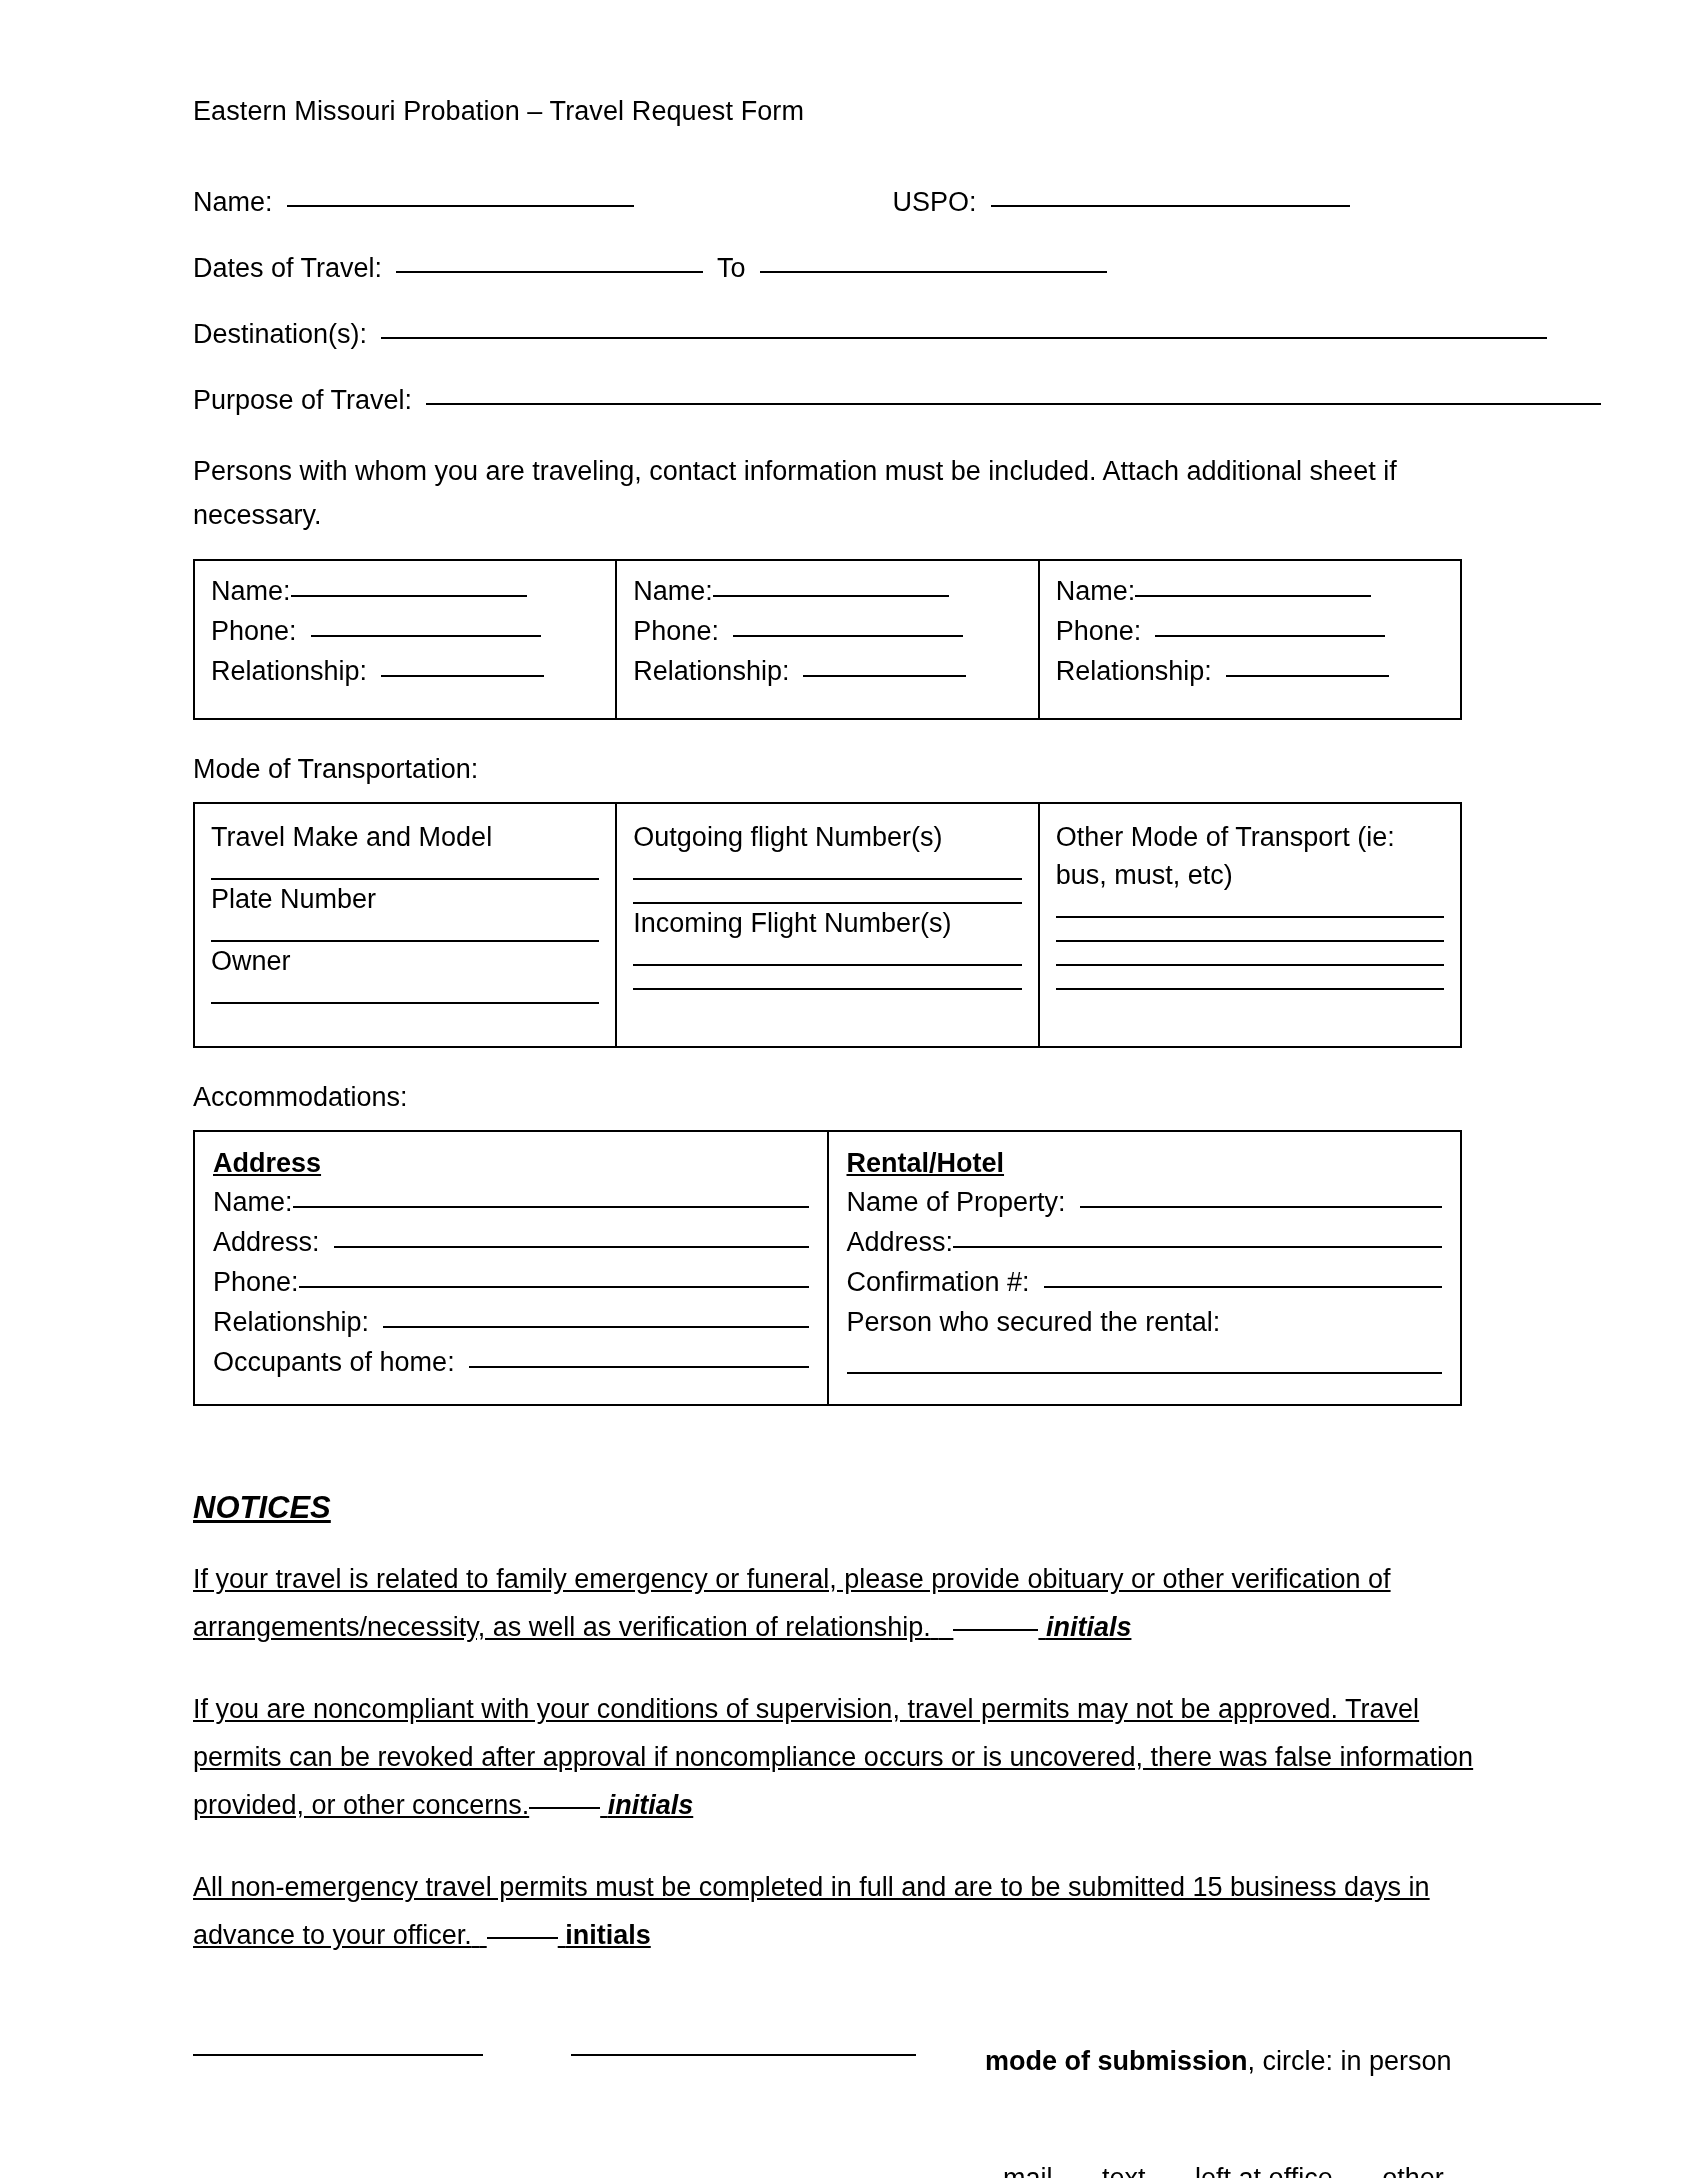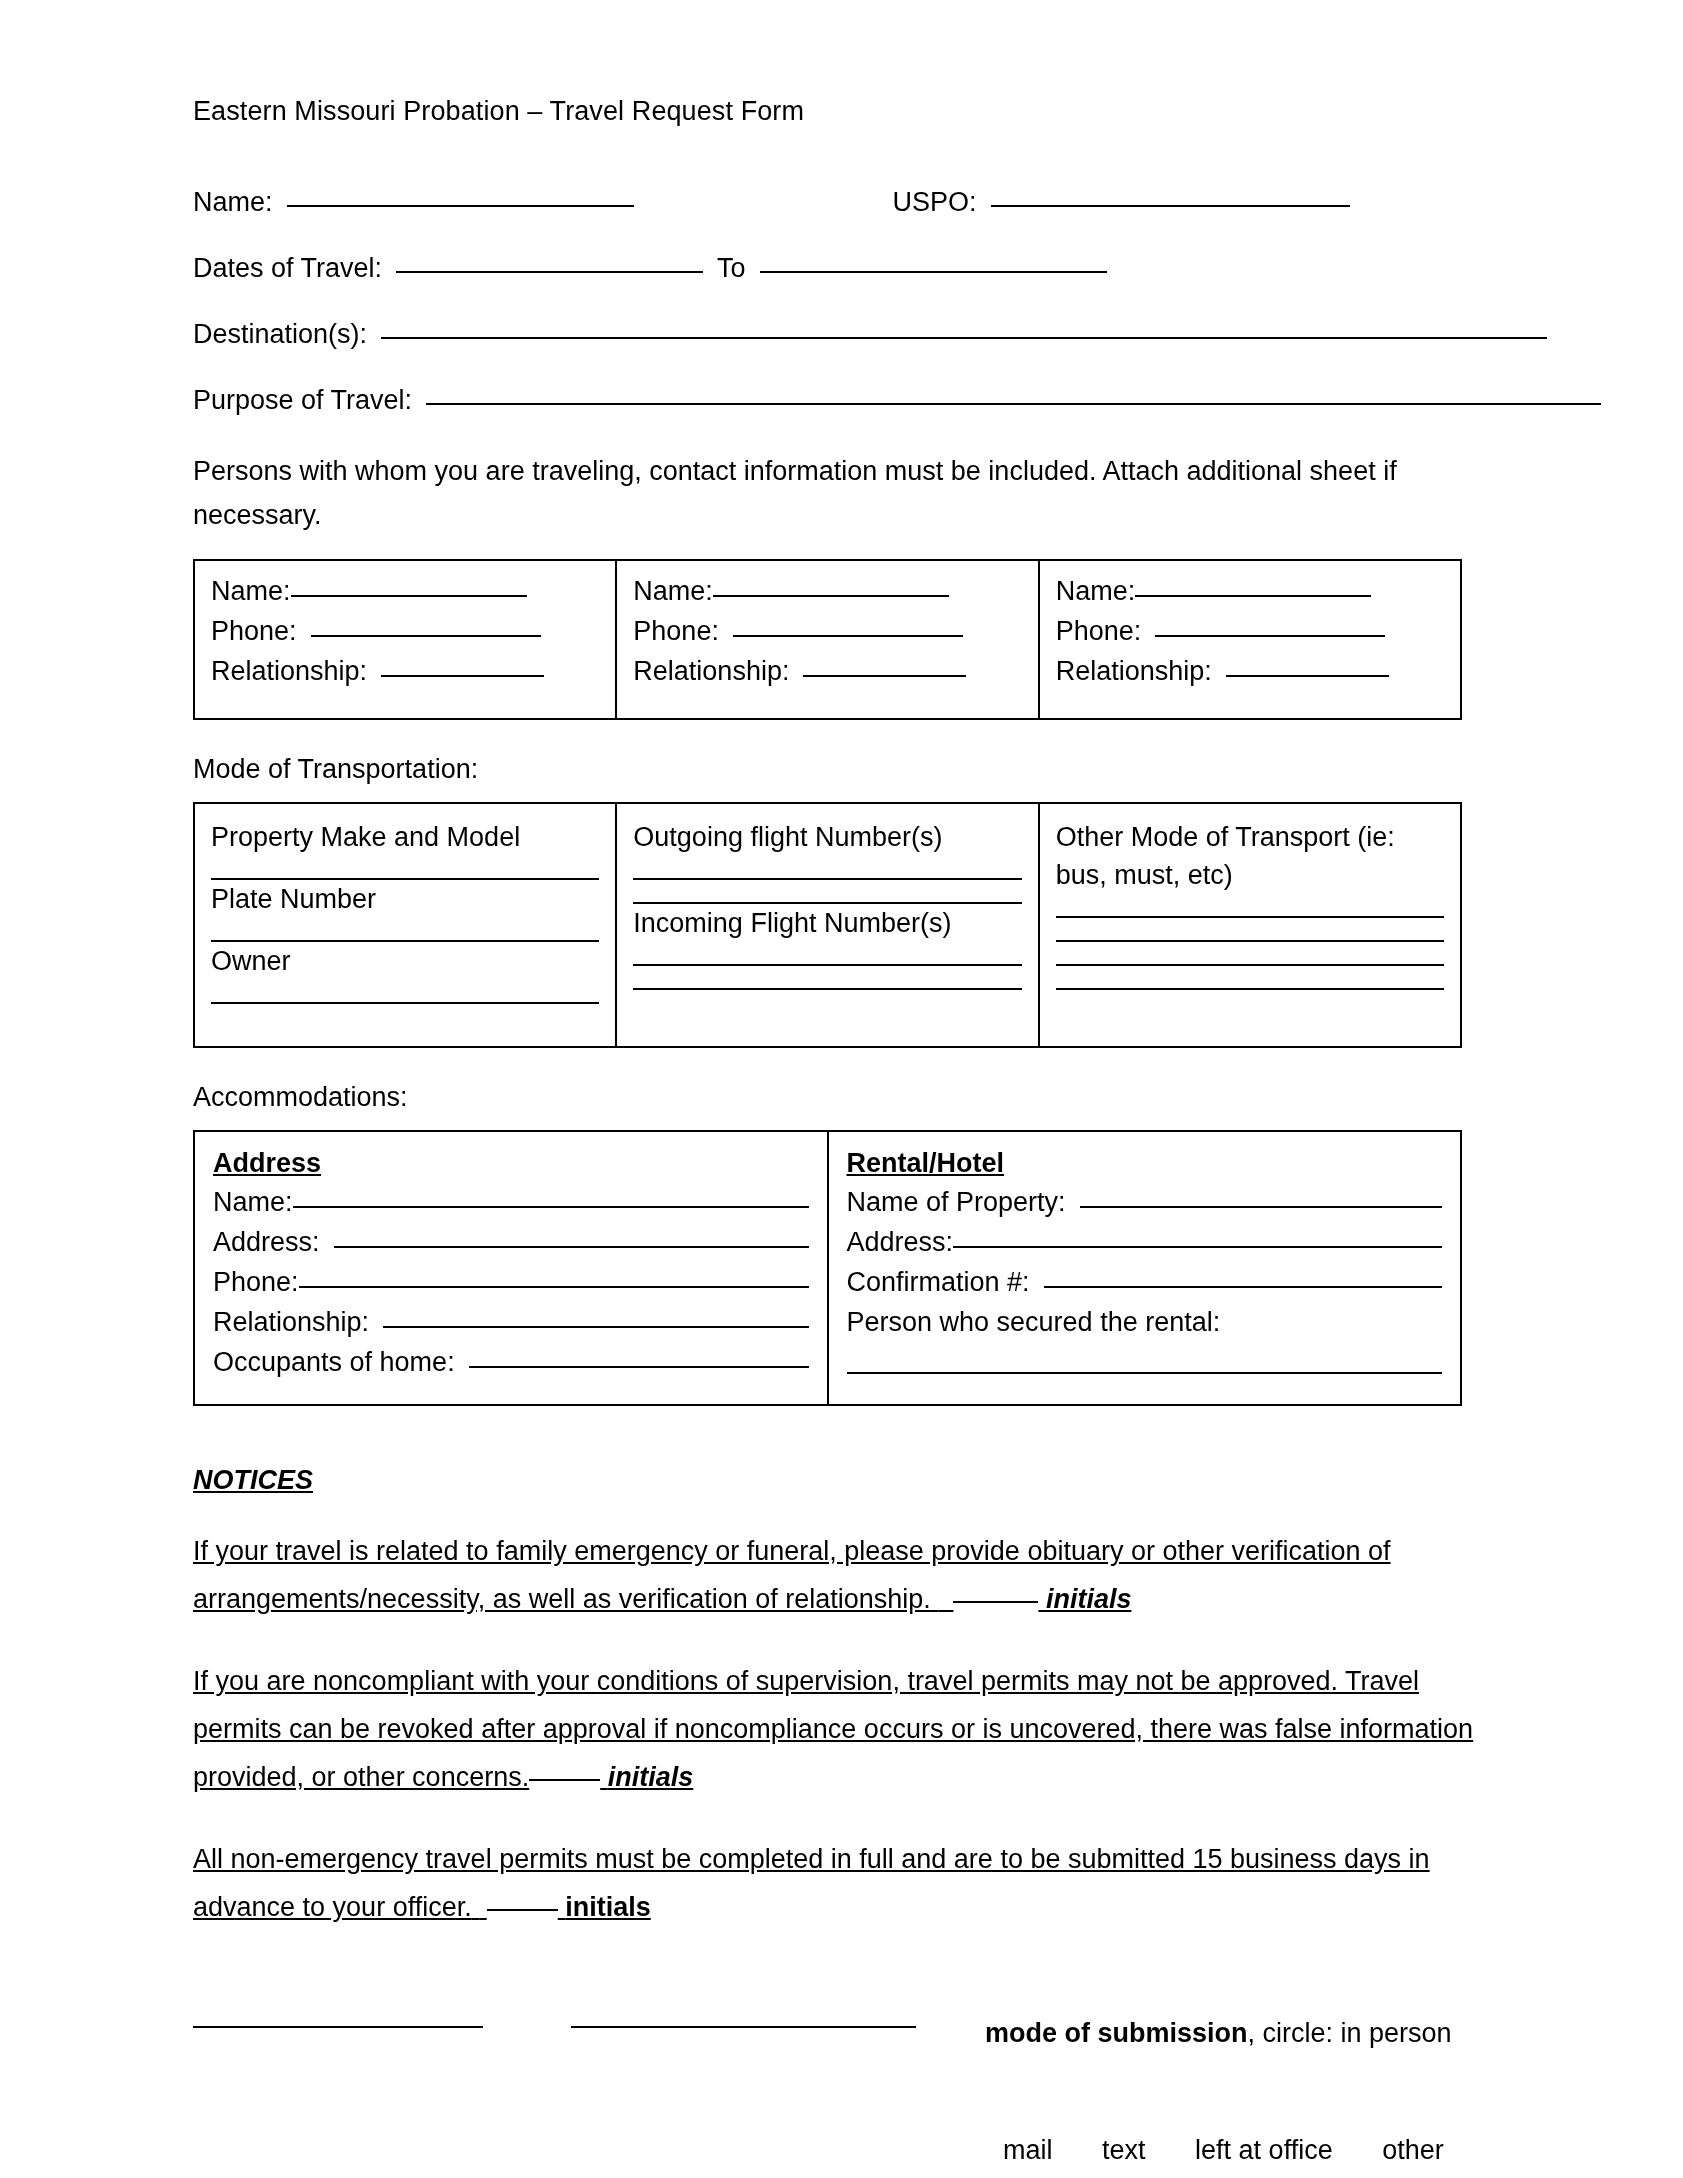--- a/index.html
+++ b/index.html
@@ -102,23 +102,23 @@
     text-decoration: underline;
     line-height: 38px;
   }
   .accom .contact-line { line-height: 40px; }
 
   
   .notices-head {
     font-weight: bold;
     font-style: italic;
     text-decoration: underline;
-    font-size: 27px;
-    line-height: 34px;
-    margin: 57px 0 30px 0;
+    font-size: 31px;
+    line-height: 34px;
+    margin: 85px 0 30px 0;
   }
   .notice-p {
     font-size: 27px;
     line-height: 48px;
     margin: 0 0 34px 0;
     max-width: 1287px;
     text-decoration: underline;
   }
   .inline-rule {
     display: inline-block;
@@ -268,21 +268,21 @@
     </tr>
   </tbody>
     </table>
 
   <div class="section-label">Mode of Transportation:</div>
 
   <table class="ftable transport">
     <tbody>
         <tr>
       <td>
-        <div class="cellhead">Property Make and Model</div>
+        <div class="cellhead">Travel Make and Model</div>
         <div class="blank-line"></div>
         <div class="cellhead">Plate Number</div>
         <div class="blank-line"></div>
         <div class="cellhead">Owner</div>
         <div class="blank-line"></div>
       </td>
       <td>
         <div class="cellhead">Outgoing flight Number(s)</div>
         <div class="blank-line"></div>
         <div class="blank-line"></div>

